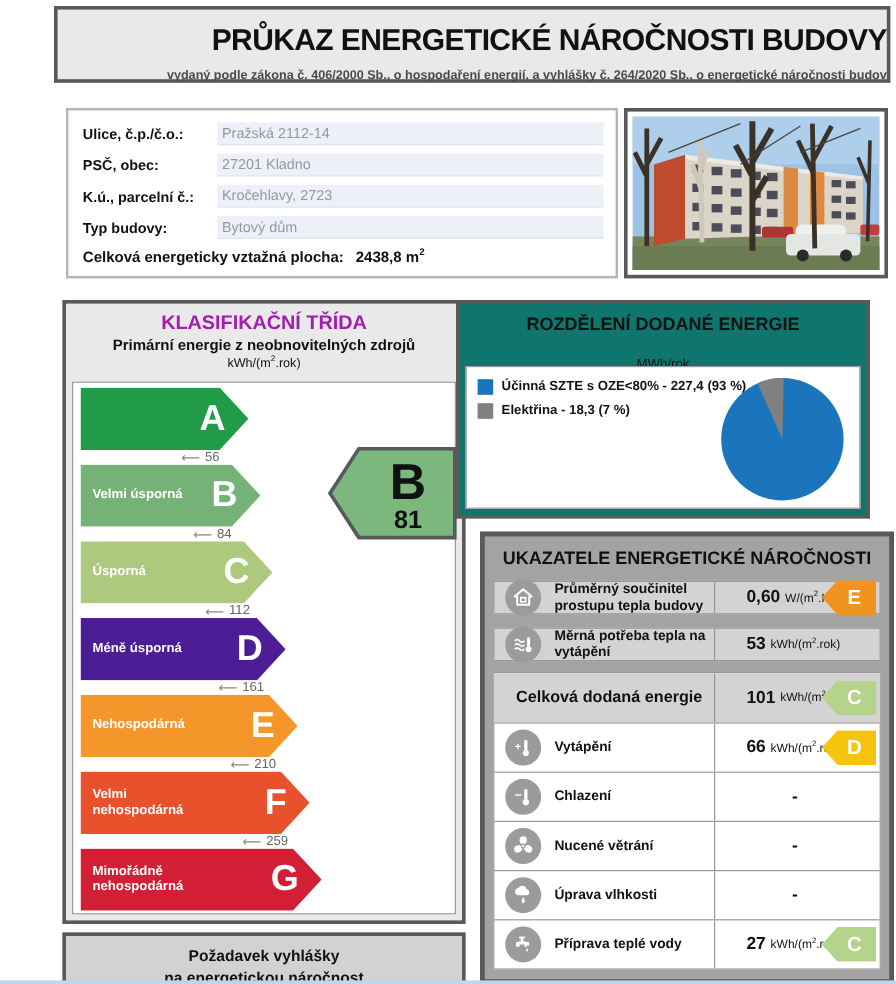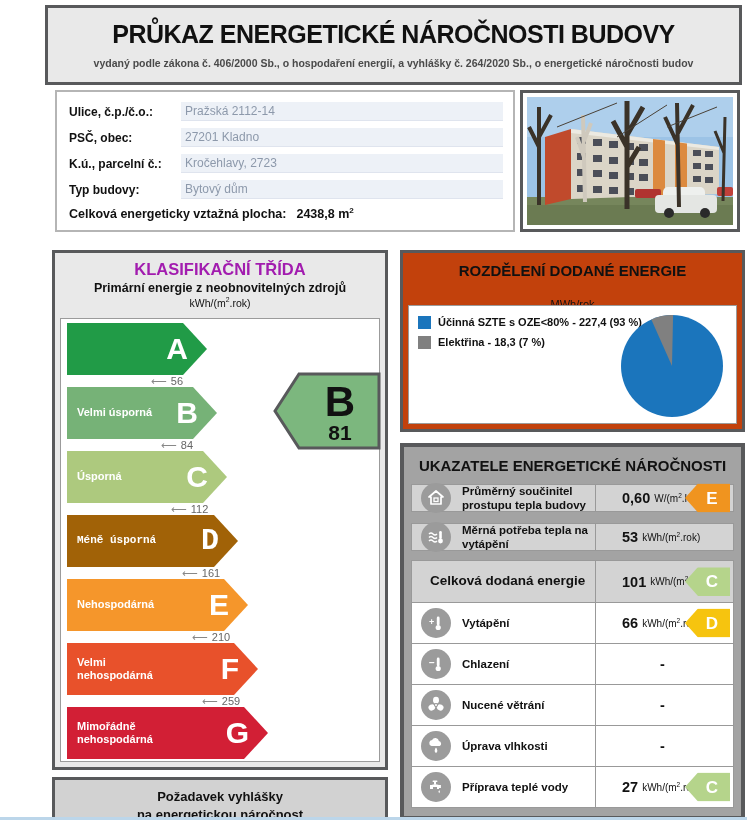--- a/index.html
+++ b/index.html
@@ -1,22 +1,22 @@
 <!DOCTYPE html>
 <html><head>
 <meta charset="utf-8">
 <style>
   * { margin:0; padding:0; box-sizing:border-box; }
   html,body { background:#fff; }
   body { font-family:"Liberation Sans", sans-serif; }
   #page { position:relative; width:747px; height:820px; background:#fff; overflow:hidden; }
 
   
-  .main-header { position:absolute; left:45px; top:5px; width:697px; height:80px;
-    background:#e9e9e9; border:3px solid #58595b; text-align:center; }
+  .main-header { position:absolute; left:45px; top:5px; width:697px; height:64px;
+    background:#e9e9e9; border:3px solid #58595b; text-align:right; }
   .main-title { font-size:25px; font-weight:bold; letter-spacing:-0.5px; color:#111; margin-top:12px; }
   .main-subtitle { font-size:10.5px; font-weight:bold; color:#4a4a4a; margin-top:8px; }
 
   
   .addr-box { position:absolute; left:55px; top:90px; width:460px; height:142px;
     background:#fff; border:2px solid #b5b5b5; padding:10px 10px 0 12px; }
   .addr-row { display:flex; align-items:center; margin-bottom:7px; }
   .addr-label { width:112px; font-size:12px; font-weight:bold; color:#111; flex:none; }
   .addr-value { flex:1; height:19px; line-height:19px; background:#edf1f7; border-bottom:1px solid #dfe4ee;
     color:#8d99ab; font-size:12px; padding-left:4px; }
@@ -45,22 +45,22 @@
   .th { display:flex; align-items:center; gap:5px; height:12px; font-size:11px; color:#666; }
   .th-arrow { font-size:11px; color:#888; letter-spacing:-1px; }
   .th1{margin-left:84px}.th2{margin-left:94px}.th3{margin-left:104px}.th4{margin-left:115px}.th5{margin-left:125px}.th6{margin-left:135px}
   .big-indicator { position:absolute; top:52px; right:-3px; width:110px; height:80px; }
 
   .req-box { position:absolute; left:52px; top:777px; width:336px; height:60px;
     background:#d2d2d2; border:3px solid #58595b; text-align:center; padding-top:8px; }
   .req-line { font-size:13px; font-weight:bold; color:#111; line-height:1.35; }
 
   
-  .split-panel { position:absolute; left:400px; top:250px; width:345px; height:182px;
-    background:#c2410c; border:3px solid #58595b; }
+  .split-panel { position:absolute; left:380px; top:250px; width:345px; height:182px;
+    background:#0f766e; border:3px solid #58595b; }
   .split-title { text-align:center; font-size:15px; font-weight:bold; color:#111; margin-top:9px; }
   .split-unit { text-align:center; font-size:11px; color:#111; margin-top:19px; }
   .split-inner { position:absolute; left:5px; right:5px; top:52px; bottom:5px; background:#fff; border:1px solid #9b9b9b; }
   .legend { position:absolute; left:9px; top:10px; }
   .legend-item { display:flex; align-items:flex-start; gap:7px; margin-bottom:7px; }
   .legend-swatch { width:13px; height:13px; flex:none; margin-top:0; }
   .legend-label { font-size:11px; font-weight:bold; color:#111; }
   .pie-wrap { position:absolute; right:10px; top:6px; width:108px; height:108px; }
 
   
@@ -208,21 +208,21 @@
           <span>84</span>
         </div>
       <div class="cls-arrow w2" style="background-color: rgb(173, 201, 126);">
         <span class="cls-label">Úsporná</span>
         <span class="cls-letter">C</span>
       </div>
       <div class="th th3">
           <span class="th-arrow">⟵</span>
           <span>112</span>
         </div>
-      <div class="cls-arrow w3" style="background-color: #a16207; font-family: Liberation Mono, monospace;">
+      <div class="cls-arrow w3" style="background-color: #4c1d95;">
         <span class="cls-label">Méně úsporná</span>
         <span class="cls-letter">D</span>
       </div>
       <div class="th th4">
           <span class="th-arrow">⟵</span>
           <span>161</span>
         </div>
       <div class="cls-arrow w4" style="background-color: rgb(245, 150, 43);">
         <span class="cls-label">Nehospodárná</span>
         <span class="cls-letter">E</span>

